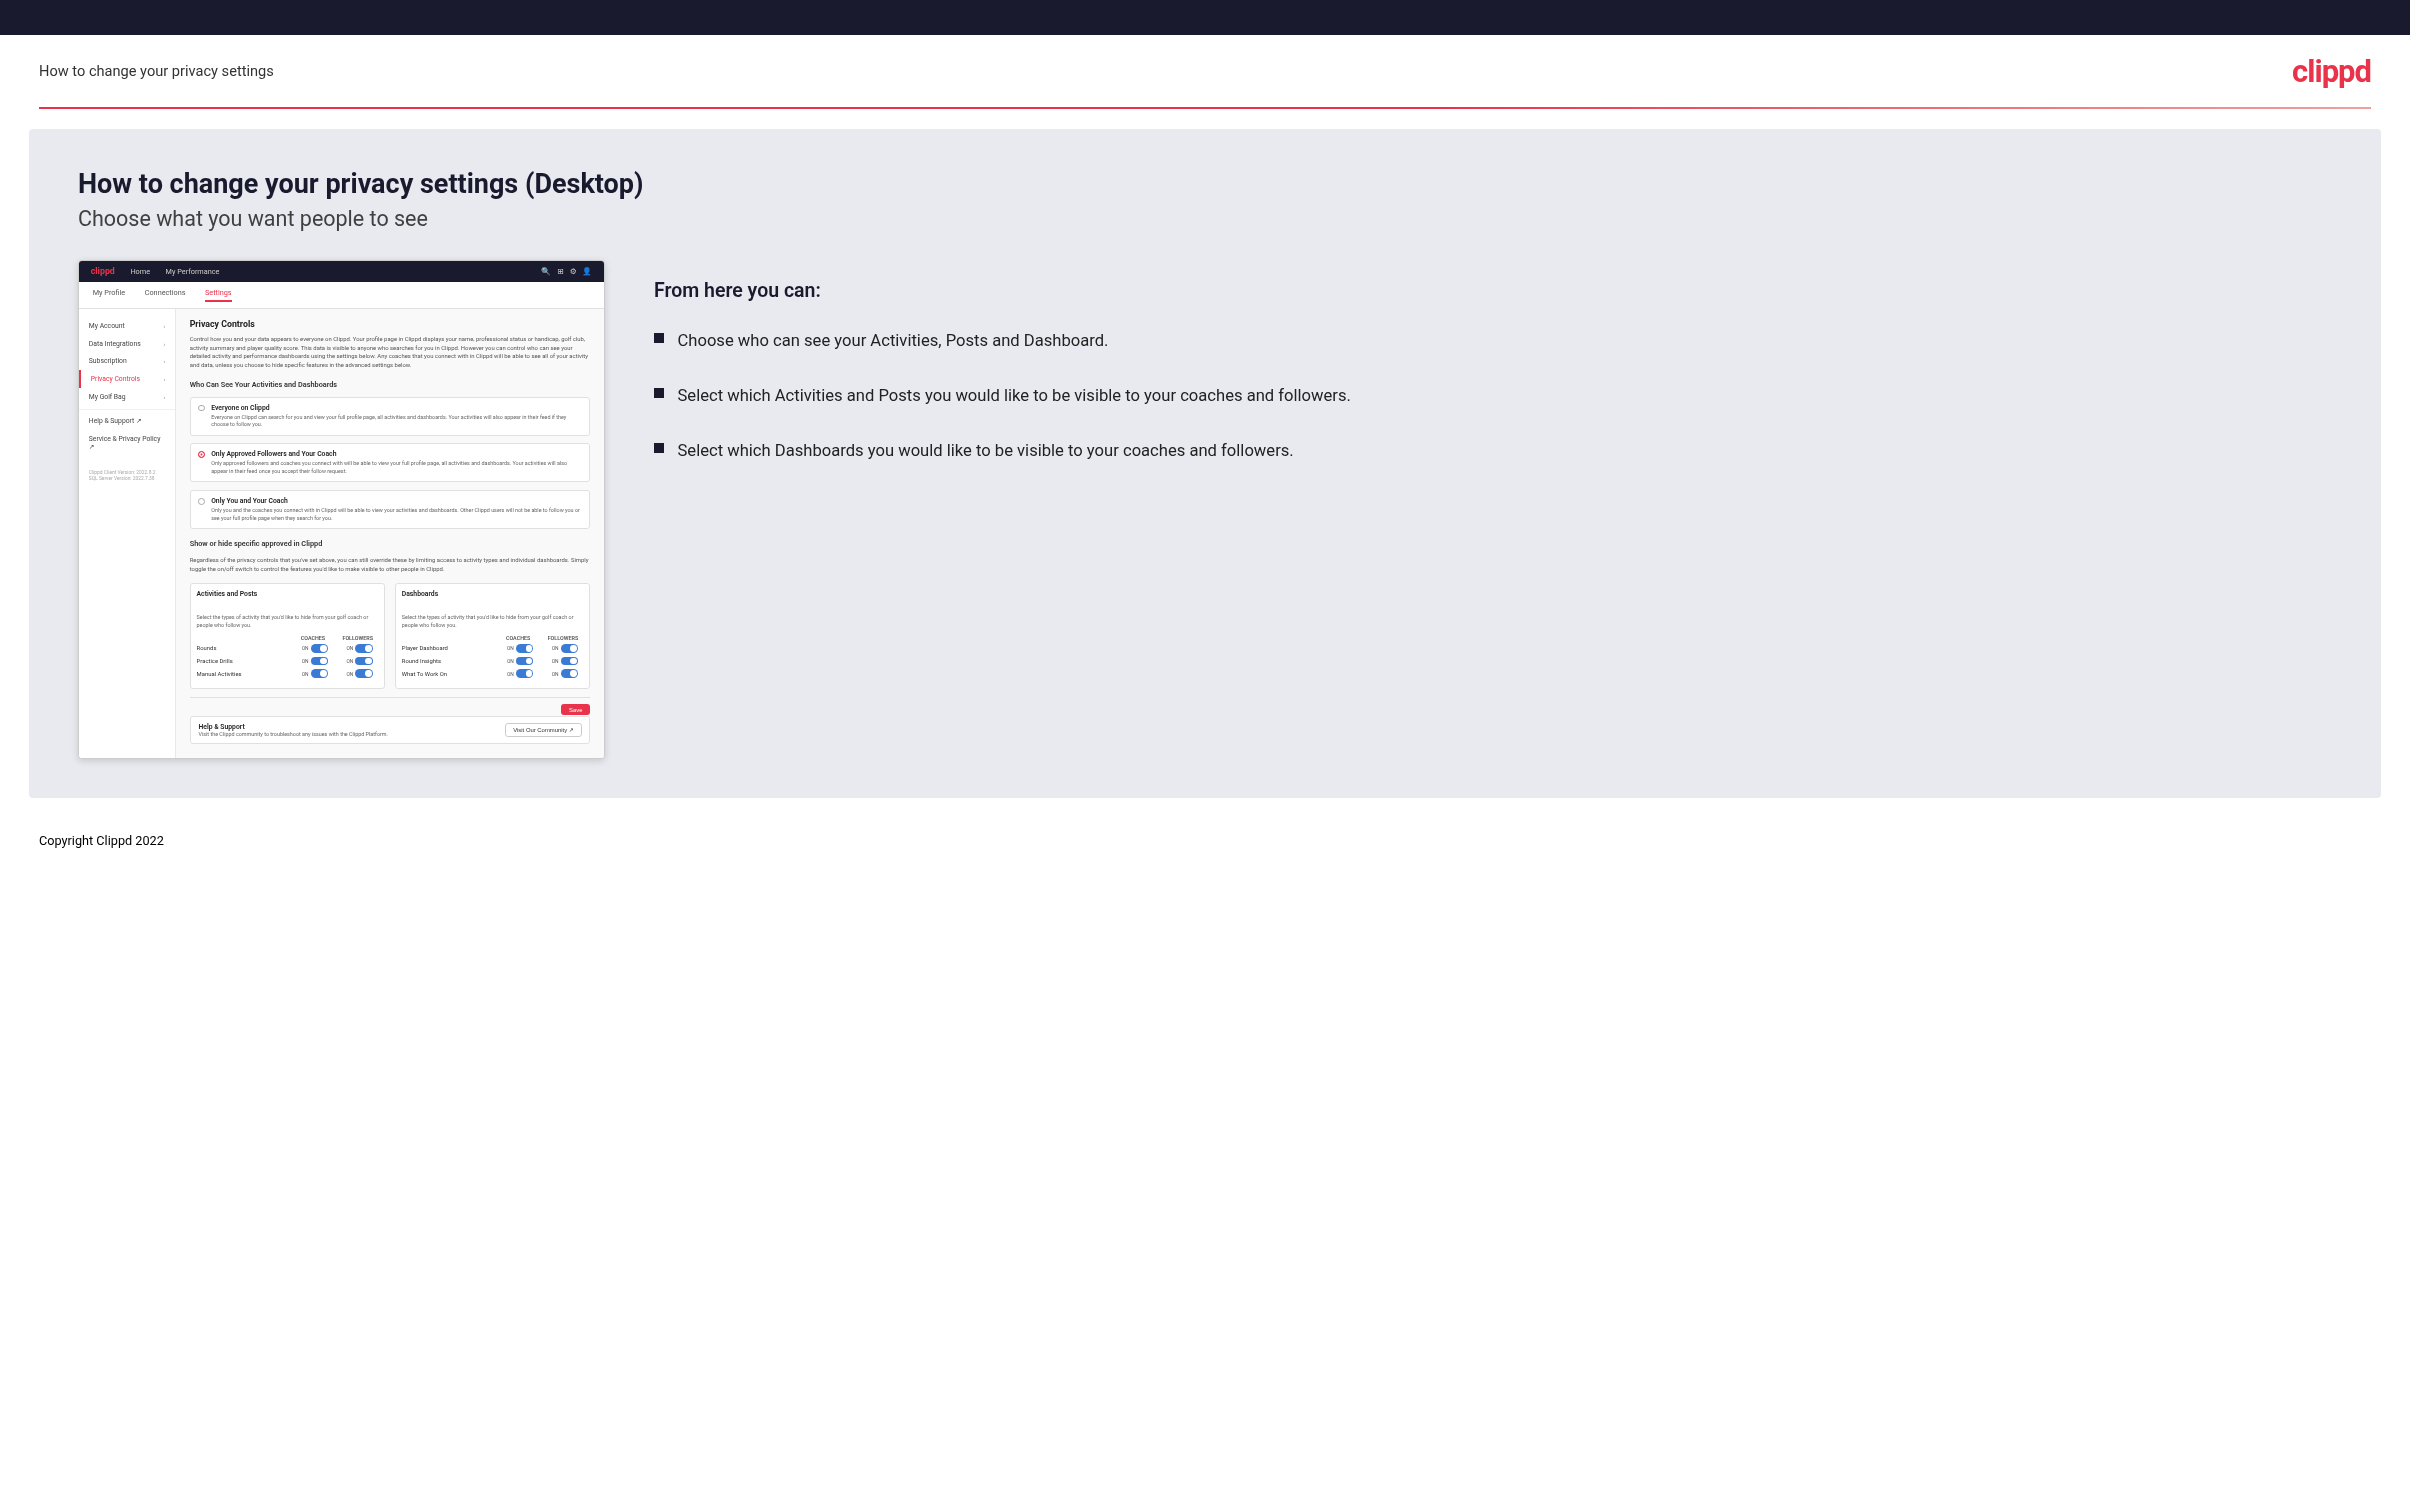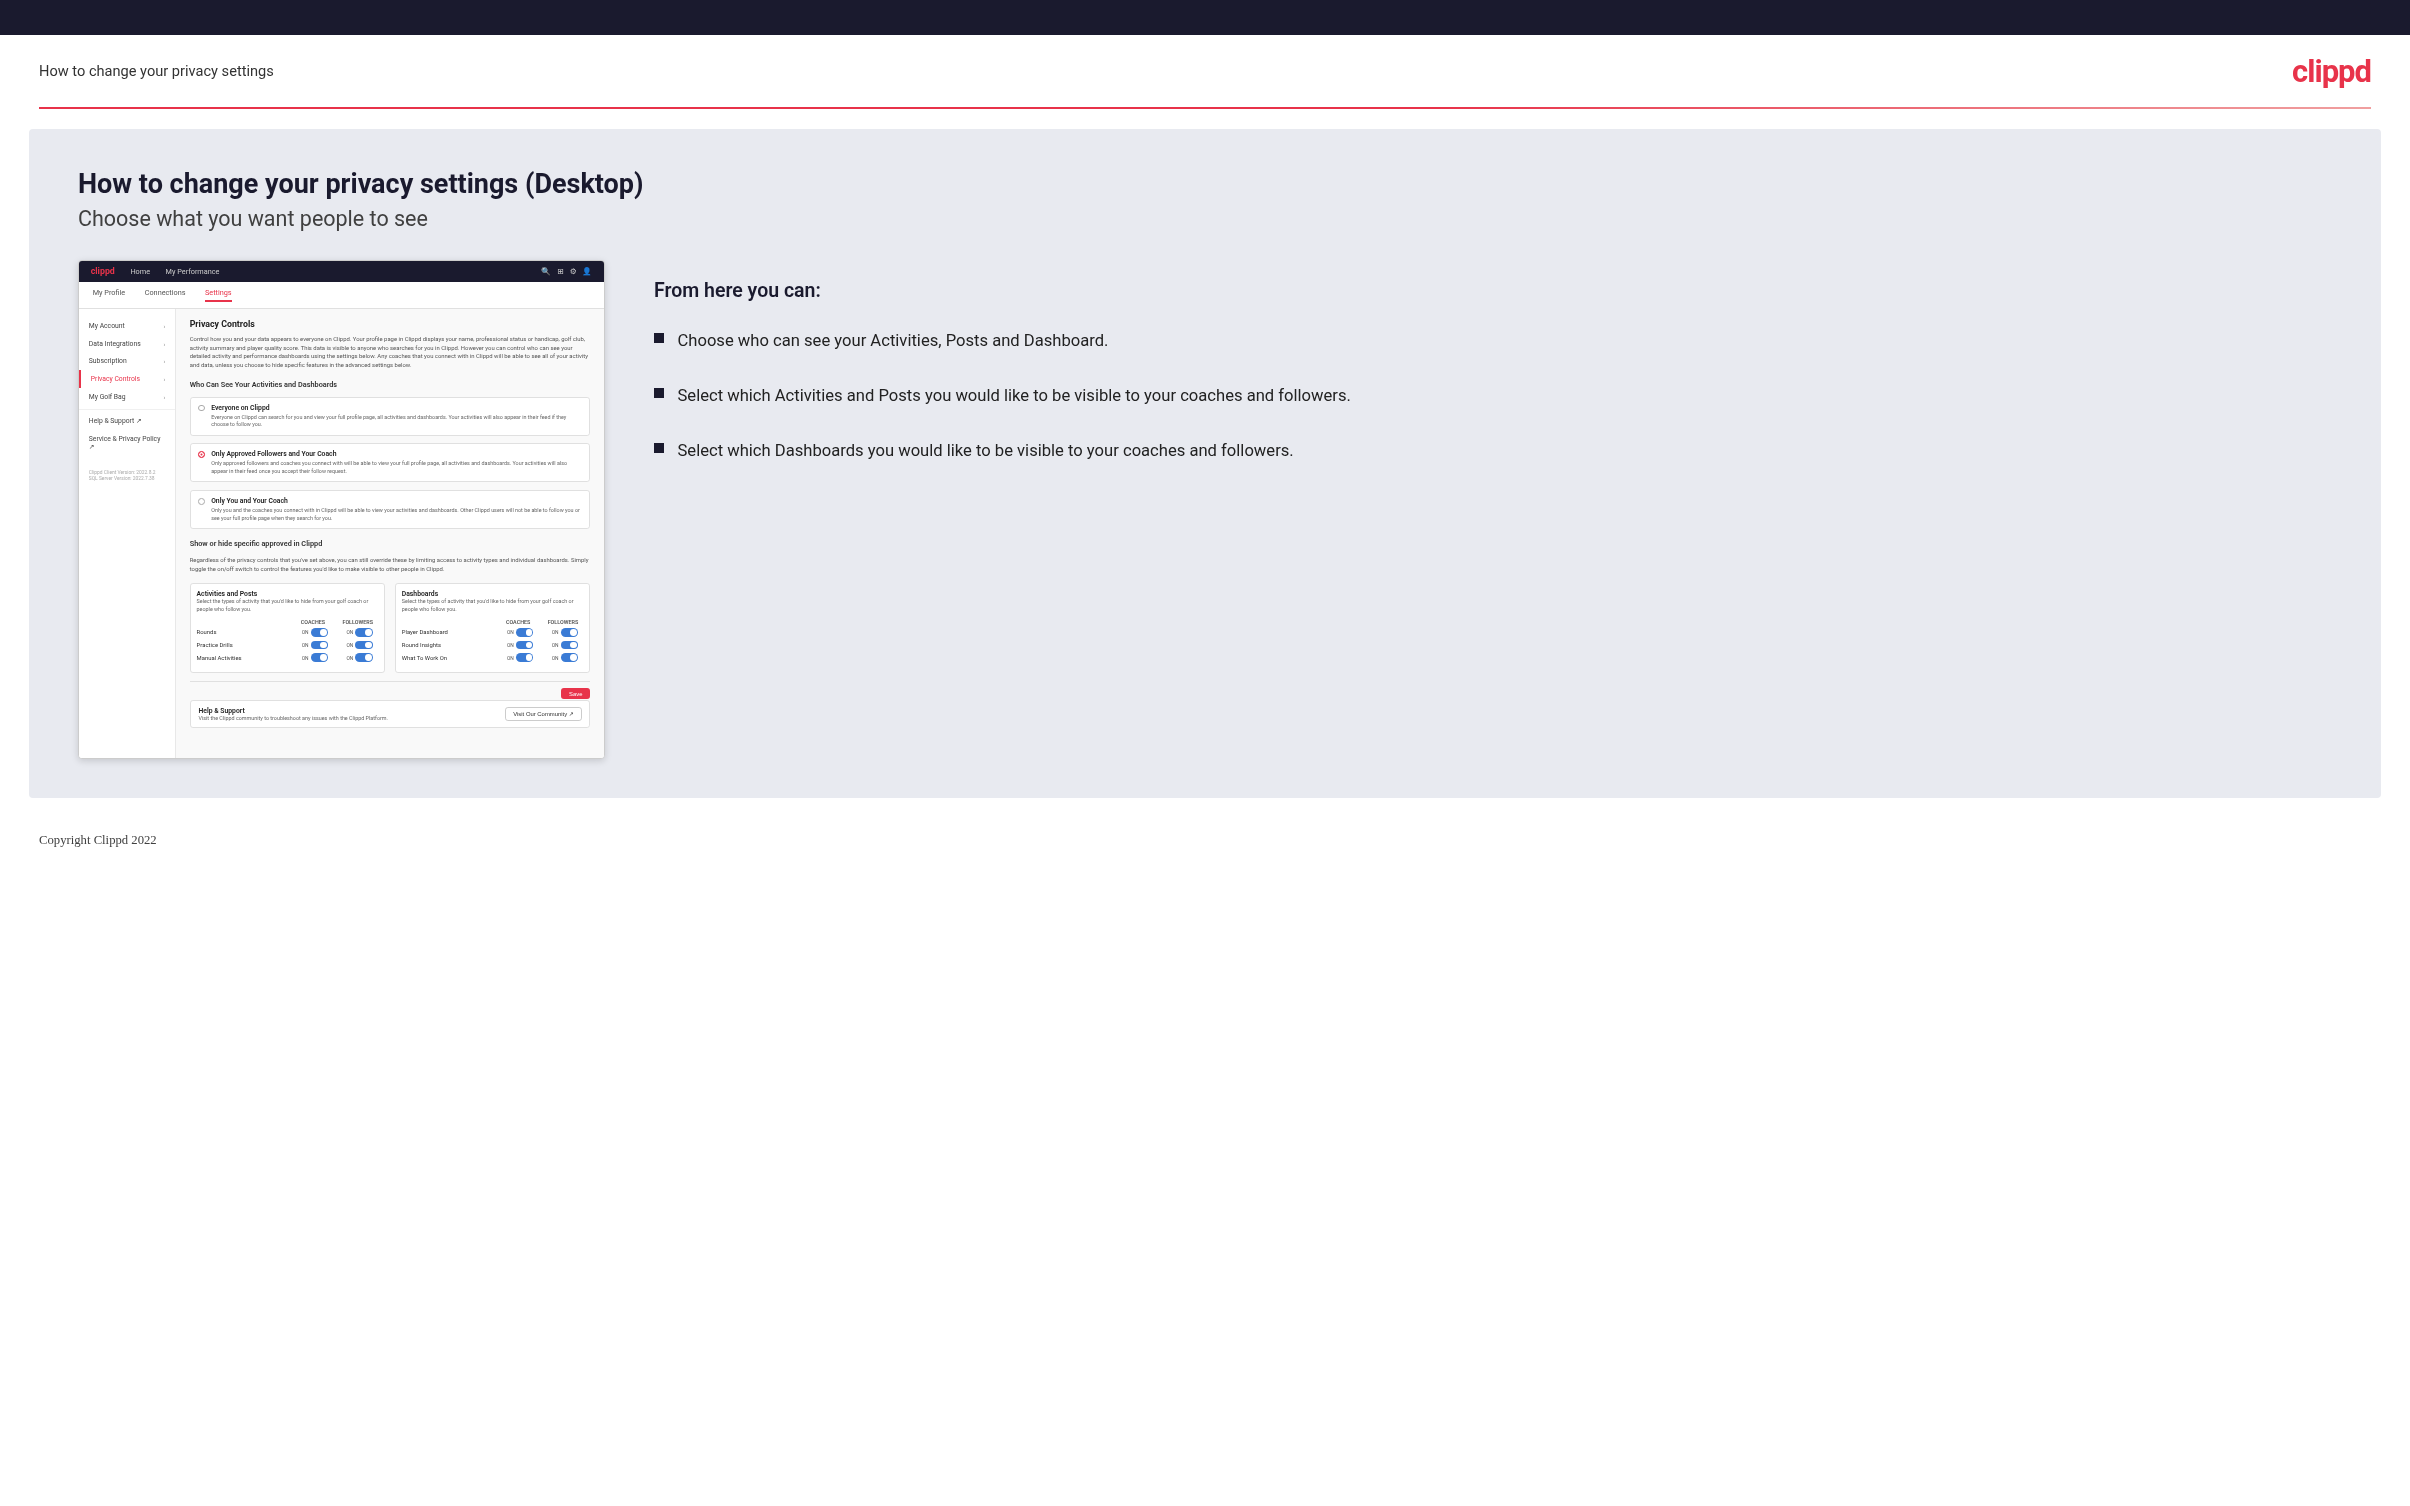--- a/index.html
+++ b/index.html
@@ -247,21 +247,21 @@
       flex: 1;
       background: #fff;
       border: 1px solid #e0e0e0;
       border-radius: 2.9px;
       padding: 5.9px;
     }
     .toggle-table-title {
       font-size: 6.8px;
       font-weight: 600;
       color: #222;
-      margin-bottom: 0;
+      margin-bottom: 16px;
     }
     .toggle-table-desc {
       font-size: 5.4px;
       color: #666;
       margin-bottom: 5.9px;
       line-height: 1.4;
     }
     .toggle-headers {
       display: flex;
       justify-content: flex-end;
@@ -406,22 +406,21 @@
     .bullet-text {
       font-size: 16.6px;
       color: #222;
       line-height: 1.45;
     }
 
     
     .footer {
       padding: 15.6px 39px;
       font-size: 12.7px;
-      color: #404040;
-      font-family: Liberation Serif, serif;
+      color: #000000;
     }
   </style>
 </head>
 <body>
 
 <div class="top-bar"></div>
 
 <div class="header">
   <span class="header-title">How to change your privacy settings</span>
   <span class="logo">clippd</span>

